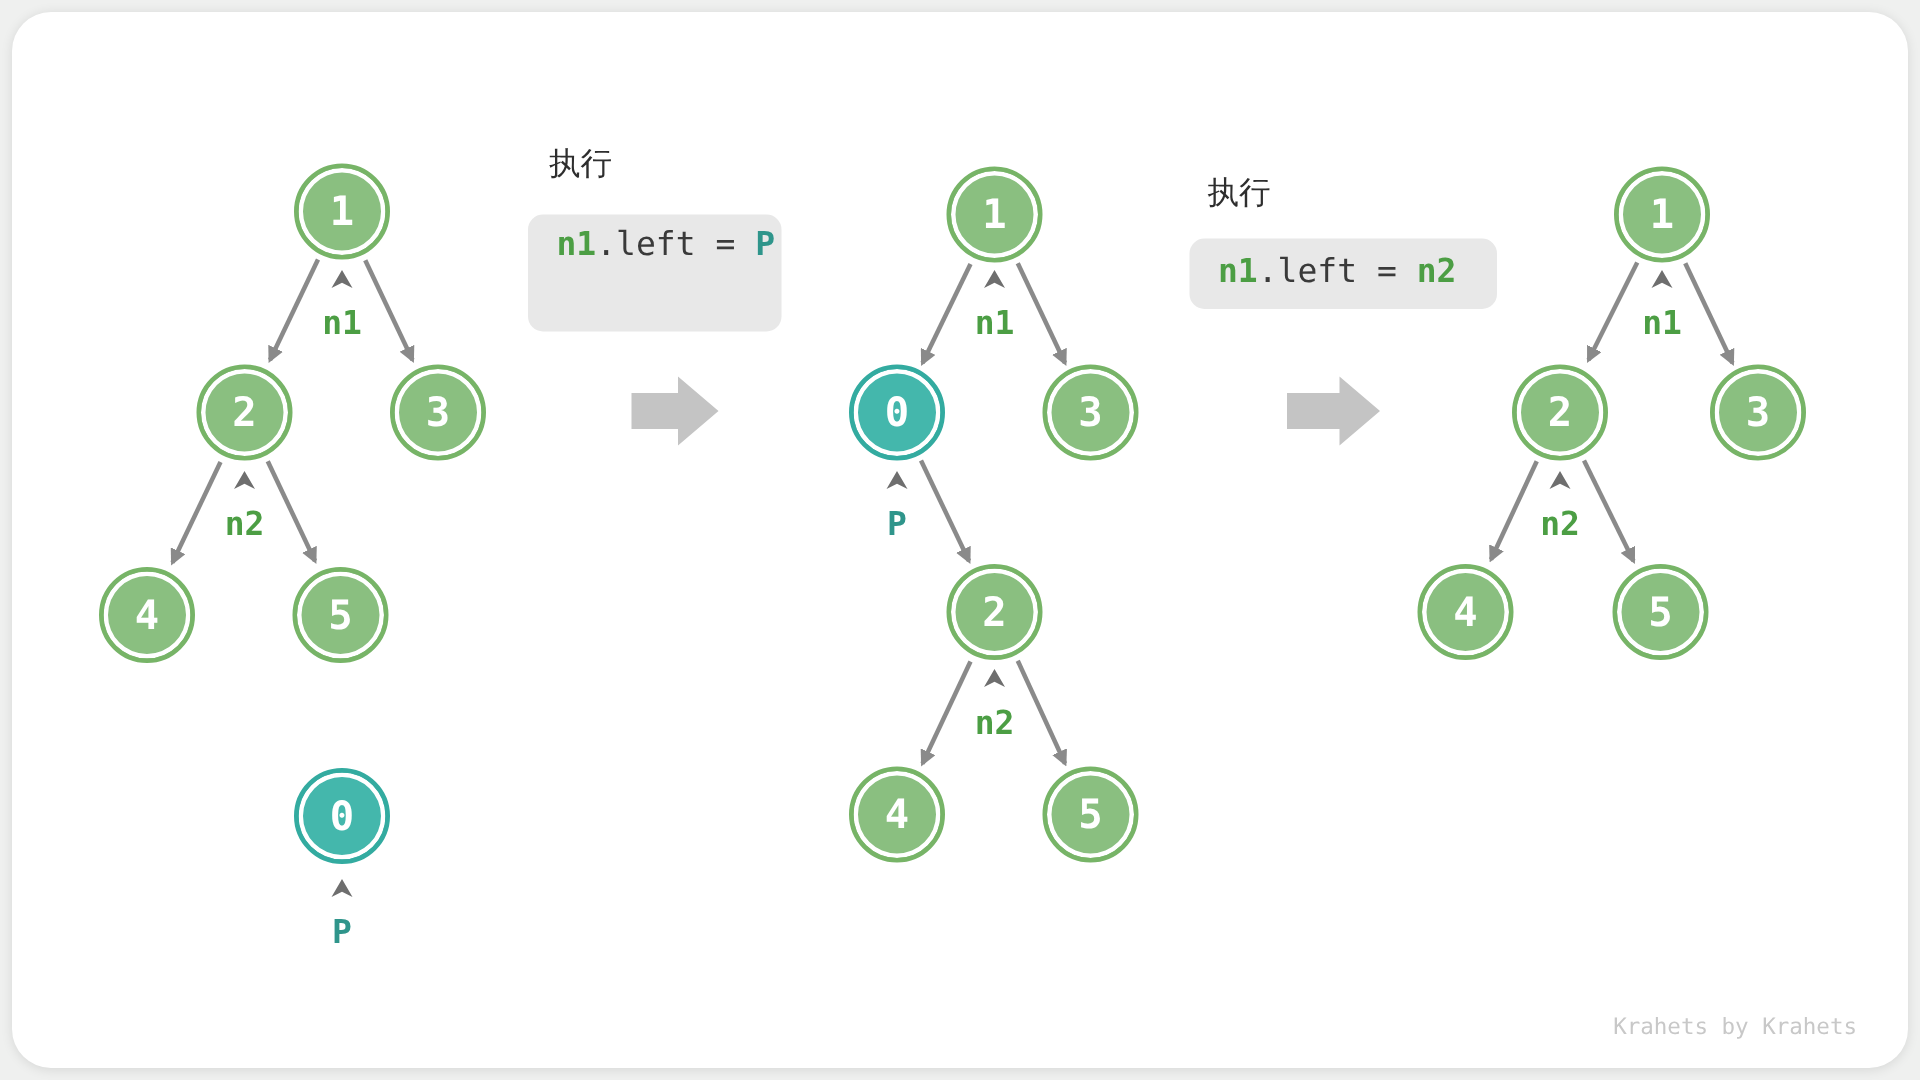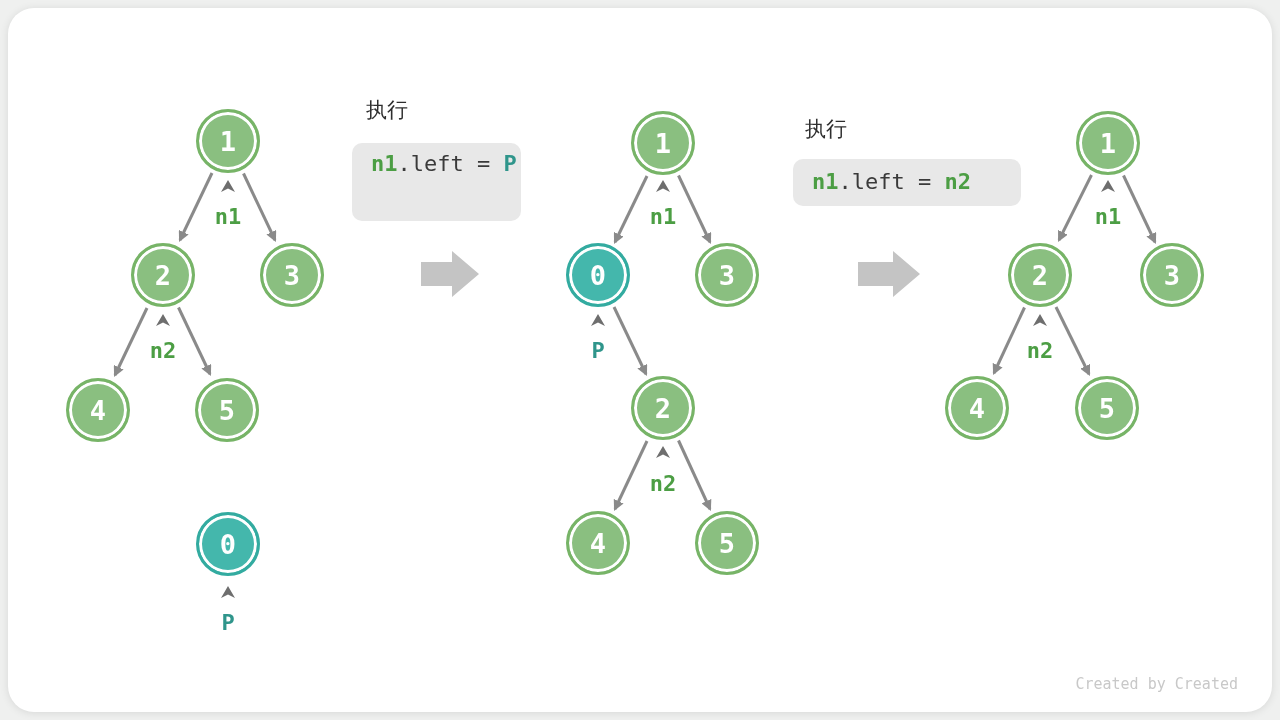--- a/index.html
+++ b/index.html
@@ -144,21 +144,21 @@
     <span>4</span>
   </div>
 <div class="node green" style="left:727px; top:543px">
     <span>5</span>
   </div>
 <div class="ptr green" style="left:663px; top:216px">n1</div>
 <div class="ptr teal" style="left:598px; top:350px">P</div>
 <div class="ptr green" style="left:663px; top:483px">n2</div>
 
 <div class="step-title" style="left:805px; top:117px">执行</div>
-<div class="code-box" style="left:793px; top:159px; width:228px; height:47px; padding-top:5px">
+<div class="code-box" style="left:793px; top:159px; width:205px; height:47px; padding-top:5px">
   <div class="code-line"><span class="id-green">n1</span><span>.left = </span><span class="id-green">n2</span></div>
 </div>
 
 <div class="node green" style="left:1108px; top:143px">
     <span>1</span>
   </div>
 <div class="node green" style="left:1040px; top:275px">
     <span>2</span>
   </div>
 <div class="node green" style="left:1172px; top:275px">
@@ -166,13 +166,13 @@
   </div>
 <div class="node green" style="left:977px; top:408px">
     <span>4</span>
   </div>
 <div class="node green" style="left:1107px; top:408px">
     <span>5</span>
   </div>
 <div class="ptr green" style="left:1108px; top:216px">n1</div>
 <div class="ptr green" style="left:1040px; top:350px">n2</div>
 
-<div class="footer">Created by Created</div>
+<div class="footer">Krahets by Krahets</div>
 
 </body></html>

